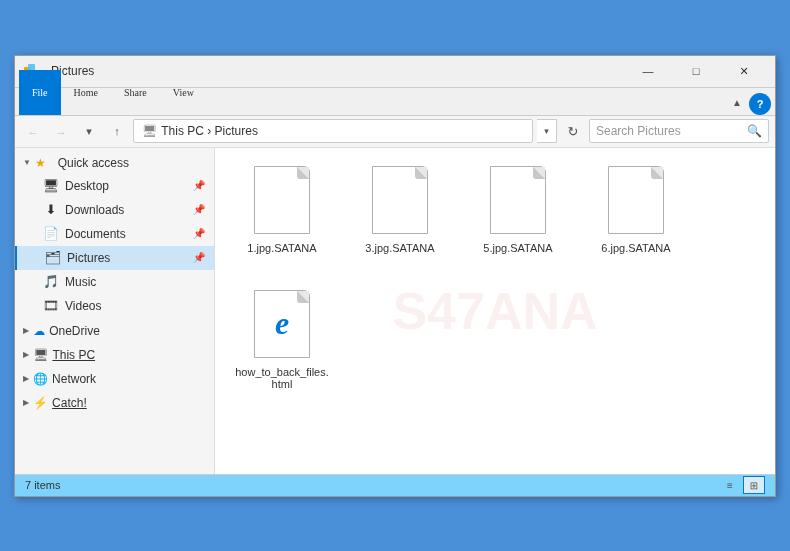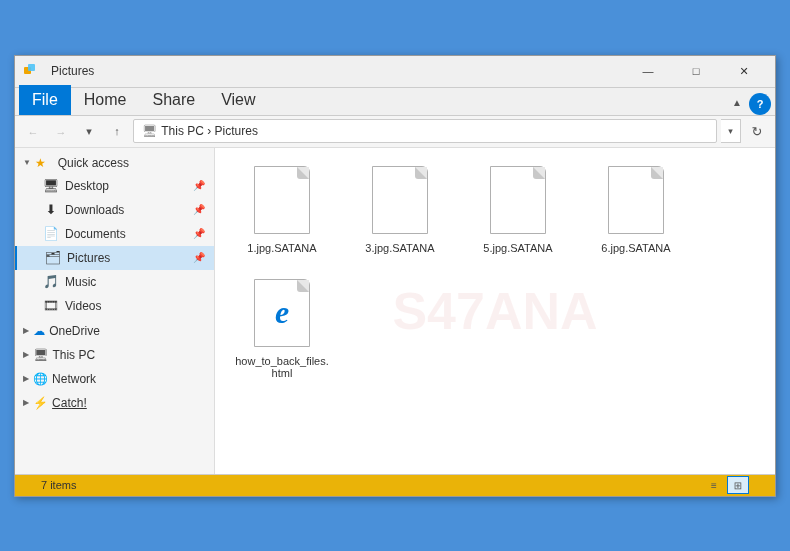--- a/index.html
+++ b/index.html
@@ -71,25 +71,26 @@
     .ribbon-tabs {
       background: #f0f0f0;
       height: 28px;
       display: flex;
       align-items: flex-end;
       padding: 0 4px;
       border-bottom: 1px solid #ccc;
       flex-shrink: 0;
     }
     .ribbon-tab {
-      padding: 5px 12px;
-      font-size: 16px;
+      padding: 16px 12px;
+      font-size: 10px;
       cursor: pointer;
       color: #333;
       border: 1px solid transparent;
+      font-family: Liberation Serif, serif;
     }
     .ribbon-tab.active {
       background: #0078d7;
       color: white;
       border-color: #0078d7;
     }
     .ribbon-expand {
       margin-left: auto;
       width: 24px;
       height: 24px;
@@ -261,21 +262,21 @@
       font-size: 52px;
       font-weight: bold;
       color: #b91c1c;
       pointer-events: none;
       white-space: nowrap;
       z-index: 0;
     }
     .file-grid {
       display: grid;
       grid-template-columns: repeat(4, 110px);
-      gap: 13px 8px;
+      gap: 24px 8px;
       position: relative;
       z-index: 1;
     }
     .file-item {
       display: flex;
       flex-direction: column;
       align-items: center;
       padding: 6px;
       cursor: pointer;
       border-radius: 2px;
@@ -361,25 +362,25 @@
     .edge-e {
       font-size: 32px;
       color: #0078d7;
       font-weight: bold;
       font-style: italic;
       font-family: Georgia, serif;
     }
     
     .status-bar {
       height: 22px;
-      background: #eab308;
+      background: #7dd3fc;
       border-top: 1px solid #ccc;
       display: flex;
       align-items: center;
-      padding: 0 26px;
+      padding: 0 10px;
       font-size: 11px;
       color: #333;
       flex-shrink: 0;
     }
     .status-bar .view-btns {
       margin-left: auto;
       display: flex;
       gap: 2px;
     }
     .view-btn {
@@ -439,20 +440,24 @@
     <div class="nav-btn disabled">←</div>
     <div class="nav-btn disabled">→</div>
     <div class="nav-btn">▾</div>
     <div class="nav-btn">↑</div>
     <div class="address-path">
       <span style="color:#888;margin-right:4px;">🖥</span>
       <span>This PC › Pictures</span>
     </div>
     <div class="path-dropdown">▾</div>
     <div class="refresh-btn">↻</div>
+    <div class="search-box">
+      <span style="flex:1;">Search Pictures</span>
+      <span style="font-size:12px;color:#888;">🔍</span>
+    </div>
   </div>
 
   <div class="main-content">
 
     <div class="sidebar">
 
       <div class="sidebar-group">
         <div class="sidebar-header">
           <span class="arrow">▼</span>
           <span class="star">★</span>
@@ -493,21 +498,21 @@
           <span class="arrow">▶</span>
           <span class="onedrive-icon">☁</span>
           <span style="margin-left:4px;">OneDrive</span>
         </div>
       </div>
 
       <div class="sidebar-group">
         <div class="sidebar-header">
           <span class="arrow">▶</span>
           <span class="thispc-icon">🖥</span>
-          <span style="margin-left:4px;">This PC</span>
+          <span style="margin-left:4px;text-decoration:underline;">This PC</span>
         </div>
       </div>
 
       <div class="sidebar-group">
         <div class="sidebar-header">
           <span class="arrow">▶</span>
           <span class="network-icon">🌐</span>
           <span style="margin-left:4px;">Network</span>
         </div>
       </div>

